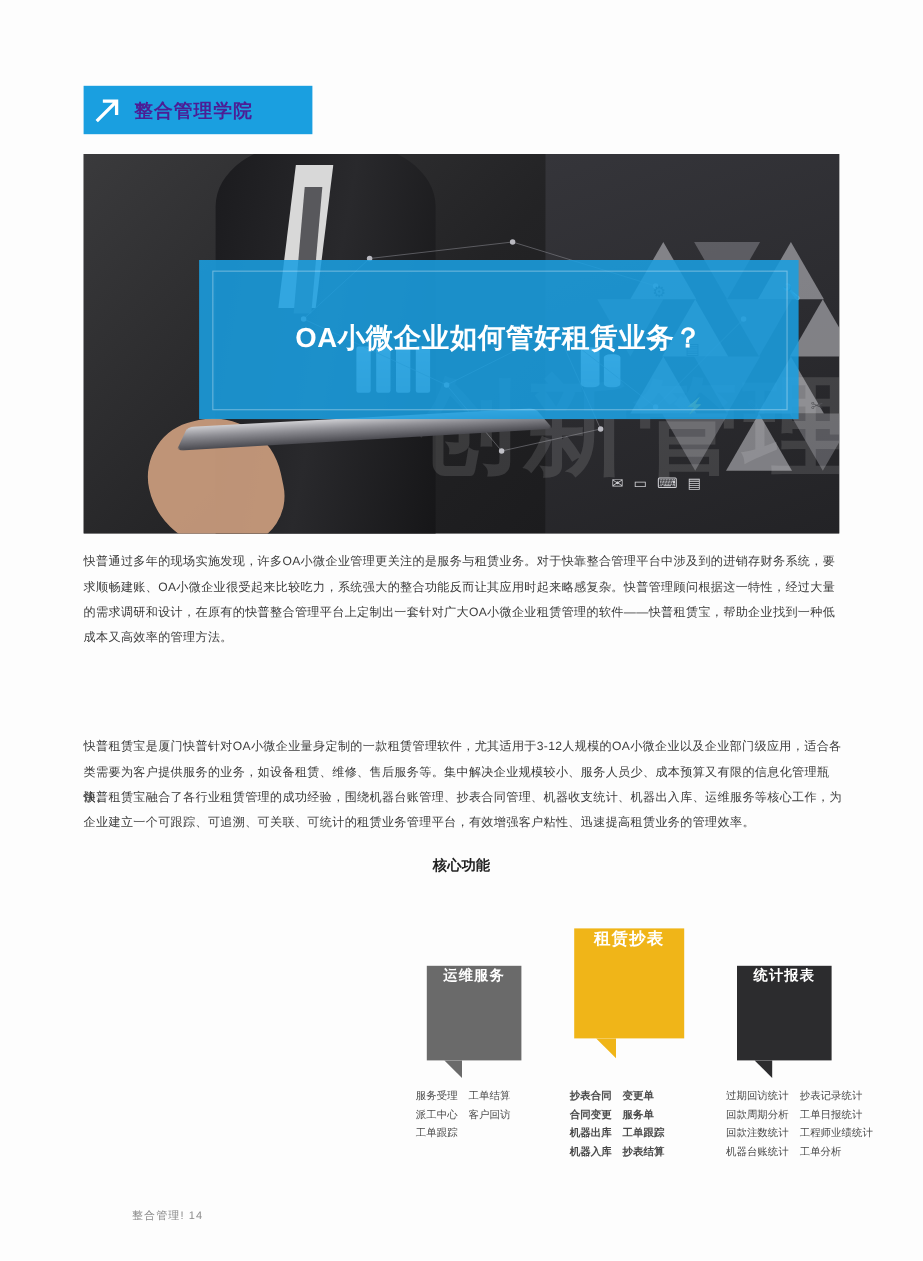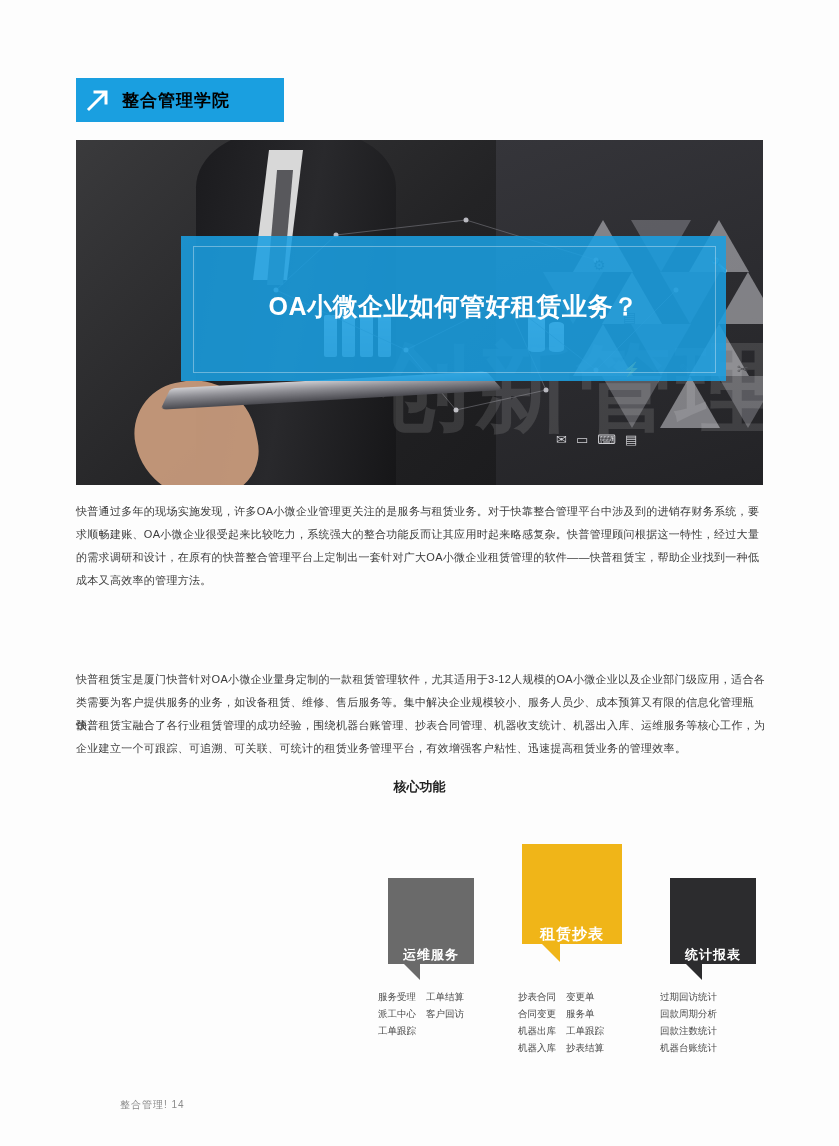--- a/index.html
+++ b/index.html
@@ -38,21 +38,21 @@
     height: 44px;
     position: relative;
     flex: 0 0 44px;
   }
   .brand-mark svg {
     position: absolute;
     left: 9px;
     top: 9px;
   }
   .brand-text {
-    color: #000000;
+    color: #4c1d95;
     font-size: 17px;
     font-weight: bold;
     letter-spacing: 1px;
     padding-left: 2px;
   }
 
   
   .hero {
     position: absolute;
     left: 76px;
@@ -246,21 +246,21 @@
     left: 370px;
     top: 836px;
     width: 400px;
     height: 240px;
   }
   .card {
     position: absolute;
     width: 86px;
     height: 86px;
     display: flex;
-    align-items: flex-end;
+    align-items: flex-start;
     justify-content: center;
     color: #ffffff;
     font-size: 13px;
     font-weight: bold;
     letter-spacing: 1px;
   }
   .card .tail {
     position: absolute;
     left: 16px;
     bottom: -16px;
@@ -284,21 +284,21 @@
   .card-list {
     position: absolute;
     font-size: 9.5px;
     line-height: 17px;
     color: #4a4a4a;
     display: flex;
     gap: 10px;
   }
   .card-list .col { white-space: nowrap; }
   .list-ops { left: 8px; top: 152px; }
-  .list-meter { left: 148px; top: 152px; }
+  .list-meter { left: 148px; top: 152px; font-weight: bold; }
   .list-report { left: 290px; top: 152px; }
 
   
   .footer {
     position: absolute;
     left: 76px;
     top: 1098px;
     font-size: 10px;
     color: #8a8a8a;
     letter-spacing: 1px;
@@ -445,18 +445,24 @@
       </div>
     </div>
 
     <div class="card-list list-report">
       <div class="col">
         <div>过期回访统计</div>
         <div>回款周期分析</div>
         <div>回款注数统计</div>
         <div>机器台账统计</div>
       </div>
+      <div class="col">
+        <div>抄表记录统计</div>
+        <div>工单日报统计</div>
+        <div>工程师业绩统计</div>
+        <div>工单分析</div>
+      </div>
     </div>
   </div>
 
   <div class="footer">整合管理! 14</div>
 
 </div>
 
 </body></html>

